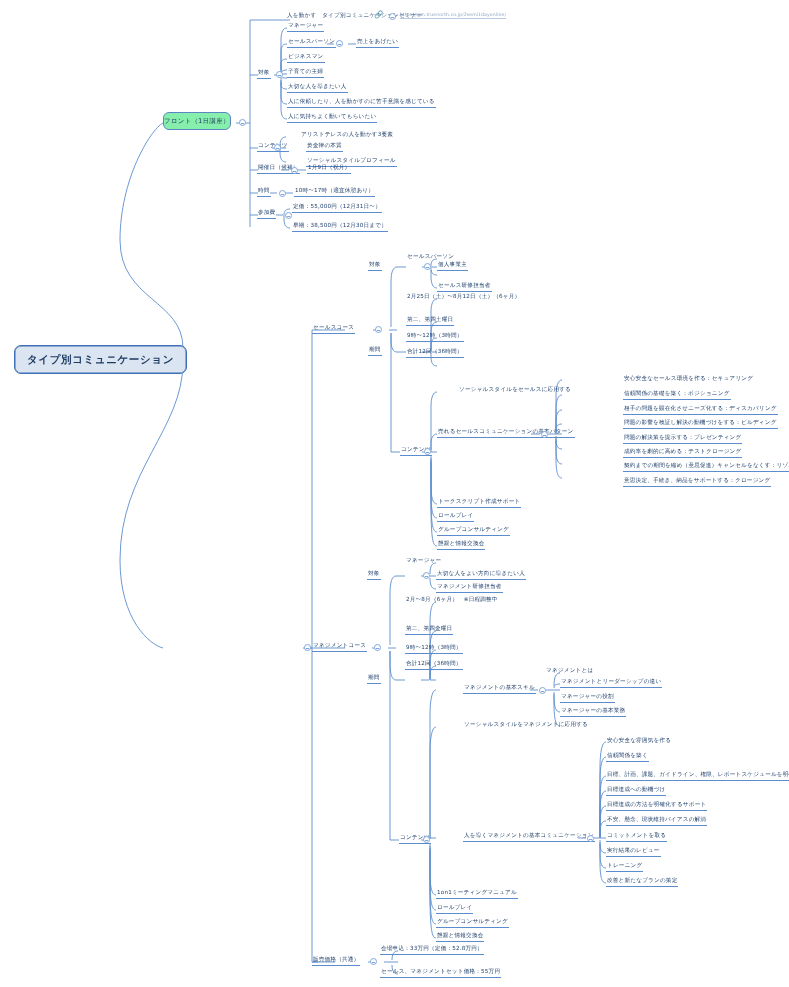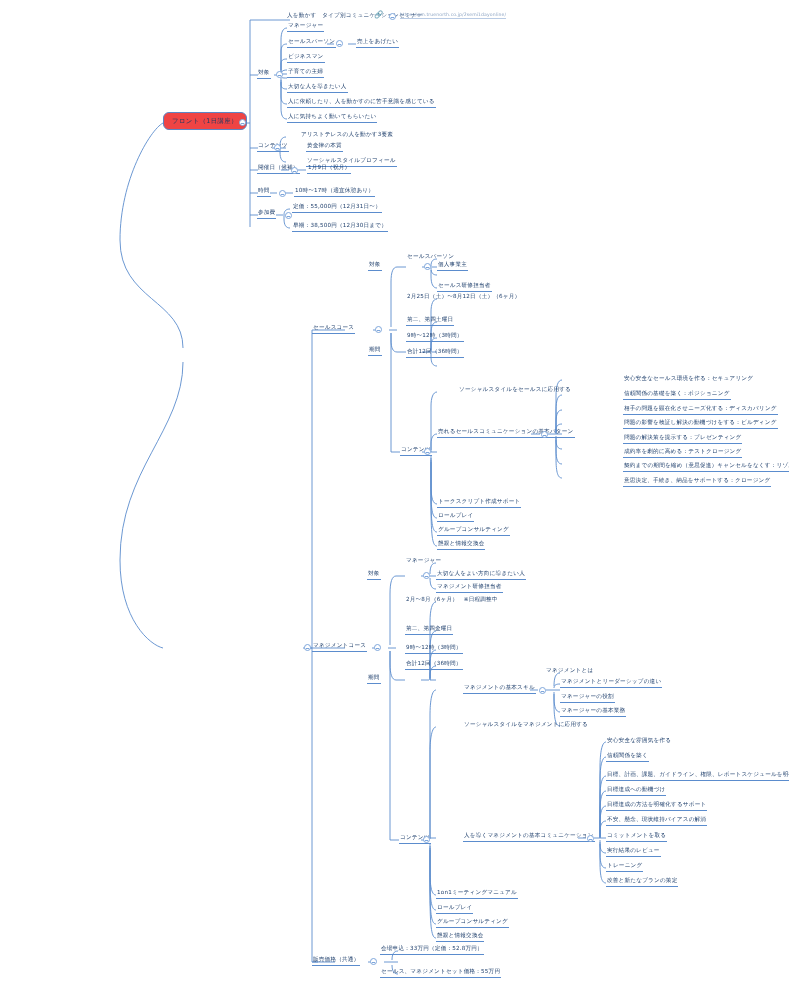--- a/index.html
+++ b/index.html
@@ -42,23 +42,23 @@
     padding: 7px 12px;
     font-size: 10.5px;
     font-weight: bold;
     letter-spacing: .6px;
     color: #1d3a63;
     box-shadow: 0 0 0 .5px #3f6fb5 inset;
   }
   
   .l1-node {
     border: 1.2px solid #5b85c4;
-    background: #ef4444;
+    background: #86efac;
     border-radius: 6px;
-    padding: 4px 8px;
+    padding: 4px 0;
     font-size: 6.4px;
     color: #1d3a63;
     letter-spacing: .35px;
   }
   .l1-node .ln { display:block; }
   
   .t-node {
     font-size: 5.6px;
     color: #20406d;
     letter-spacing: .2px;
@@ -262,20 +262,21 @@
       <path d="M398 962 L 392 962"></path>
       <path d="M398 974 C 394 974, 392 971, 392 965"></path>
     </g>
   </svg>
 
   <div class="node t-node plain" style="left:286px; top:12px; font-size:5.6px; color:#20406d;">人を動かす　タイプ別コミュニケーションセミナー</div>
   <div class="link-icon" style="left:374px; top:10px;">🔗</div>
   <div class="toggle" style="left:389px; top:13px;"></div>
   <div class="url-note" style="left:400px; top:12px;">https://gm.truenorth.co.jp/2semi1dayonline/</div>
 
+  <div class="node root-node" style="left:14px; top:345px;">タイプ別コミュニケーション</div>
 
   <div class="node l1-node" style="left:163px; top:112px;">フロント（1日講座）</div>
   <div class="toggle" style="left:239px; top:119px;"></div>
 
   <div class="node t-node u" style="left:257px; top:69px;">対象</div>
   <div class="toggle" style="left:276px; top:71px;"></div>
 
   <div class="node t-node u" style="left:287px; top:22px;">マネージャー</div>
   <div class="node t-node u" style="left:287px; top:38px;">セールスパーソン</div>
   <div class="toggle" style="left:336px; top:40px;"></div>

